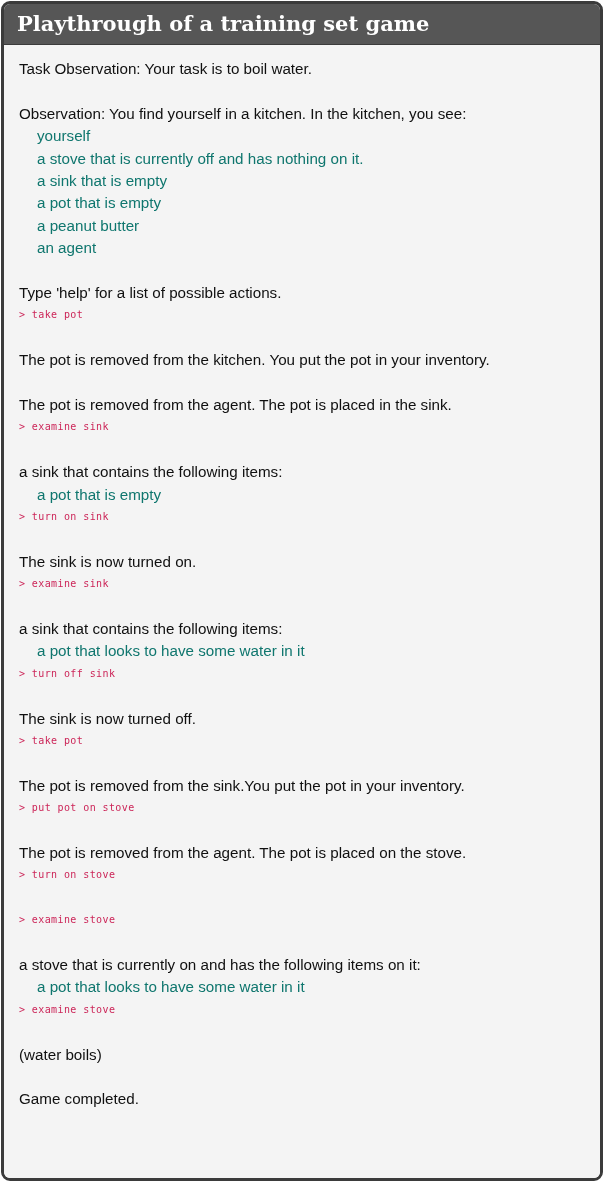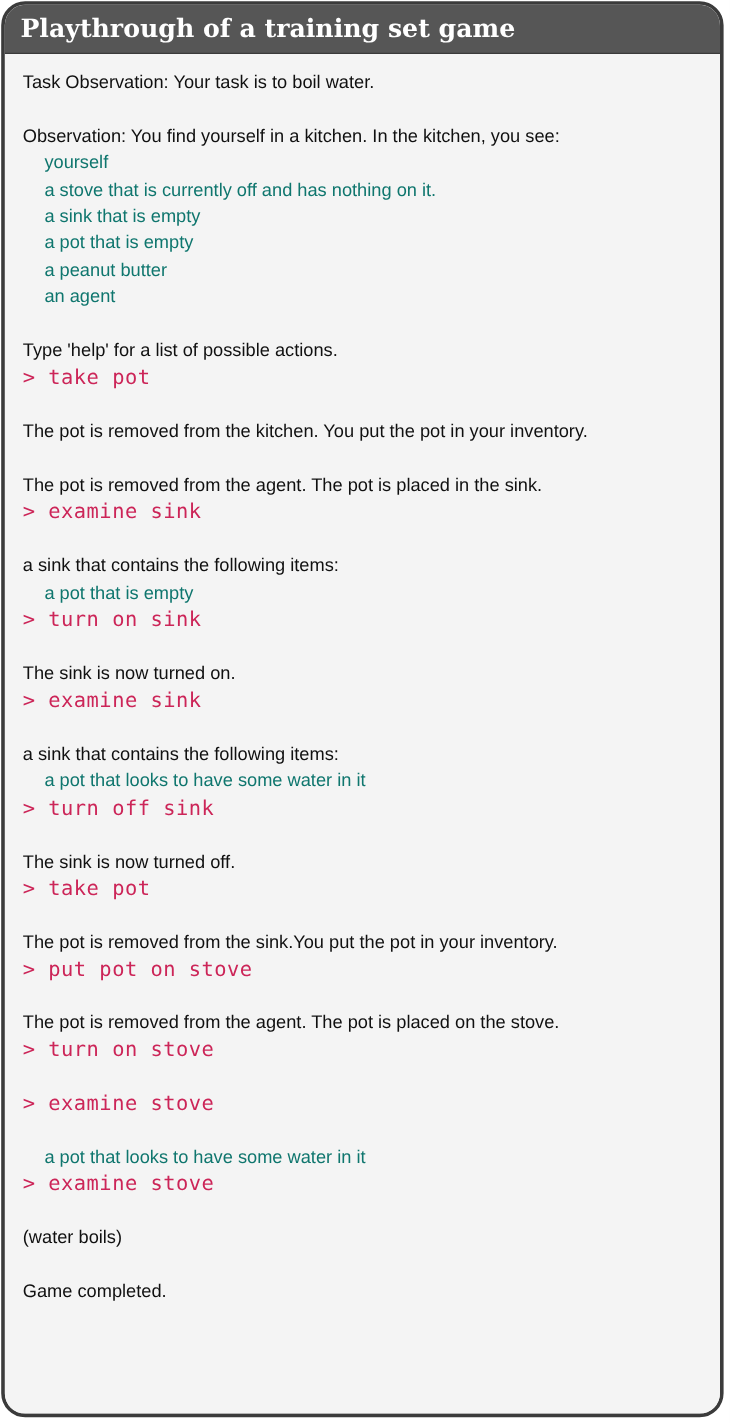--- a/index.html
+++ b/index.html
@@ -20,21 +20,21 @@
     width: 608px;
     height: 1186px;
     padding: 1px 5px 5px 1px;
   }
 
   .figure-box {
     box-sizing: border-box;
     width: 602px;
     height: 1180px;
     border: 3px solid #3b3b3b;
-    border-radius: 20px;
+    border-radius: 9px;
     background: #f4f4f4;
     overflow: hidden;
     display: flex;
     flex-direction: column;
   }
 
   .figure-header {
     flex: 0 0 auto;
     background: #565656;
     padding: 7px 0 8px 13px;
@@ -71,21 +71,21 @@
   .line.narration {
     color: #101010;
   }
 
   .line.item {
     padding-left: 18px;
   }
 
   .line.command {
     font-family: "DejaVu Sans Mono", "Liberation Mono", monospace;
-    font-size: 17px;
+    font-size: 10px;
     line-height: 22.4px;
     color: #cc2558;
     letter-spacing: 0.4px;
   }
 
   .line.blank {
     height: 22.4px;
   }
 </style>
 </head>
@@ -133,20 +133,21 @@
         <div class="line command">&gt; take pot</div>
         <div class="line blank"></div>
         <div class="line narration">The pot is removed from the sink.You put the pot in your inventory.</div>
         <div class="line command">&gt; put pot on stove</div>
         <div class="line blank"></div>
         <div class="line narration">The pot is removed from the agent. The pot is placed on the stove.</div>
         <div class="line command">&gt; turn on stove</div>
         <div class="line blank"></div>
         <div class="line command">&gt; examine stove</div>
         <div class="line blank"></div>
+        <div class="line narration">a stove that is currently on and has the following items on it:</div>
         <div class="line item">a pot that looks to have some water in it</div>
         <div class="line command">&gt; examine stove</div>
         <div class="line blank"></div>
         <div class="line narration">(water boils)</div>
         <div class="line blank"></div>
         <div class="line narration">Game completed.</div>
       </div>
 
   </div>
 </div>

